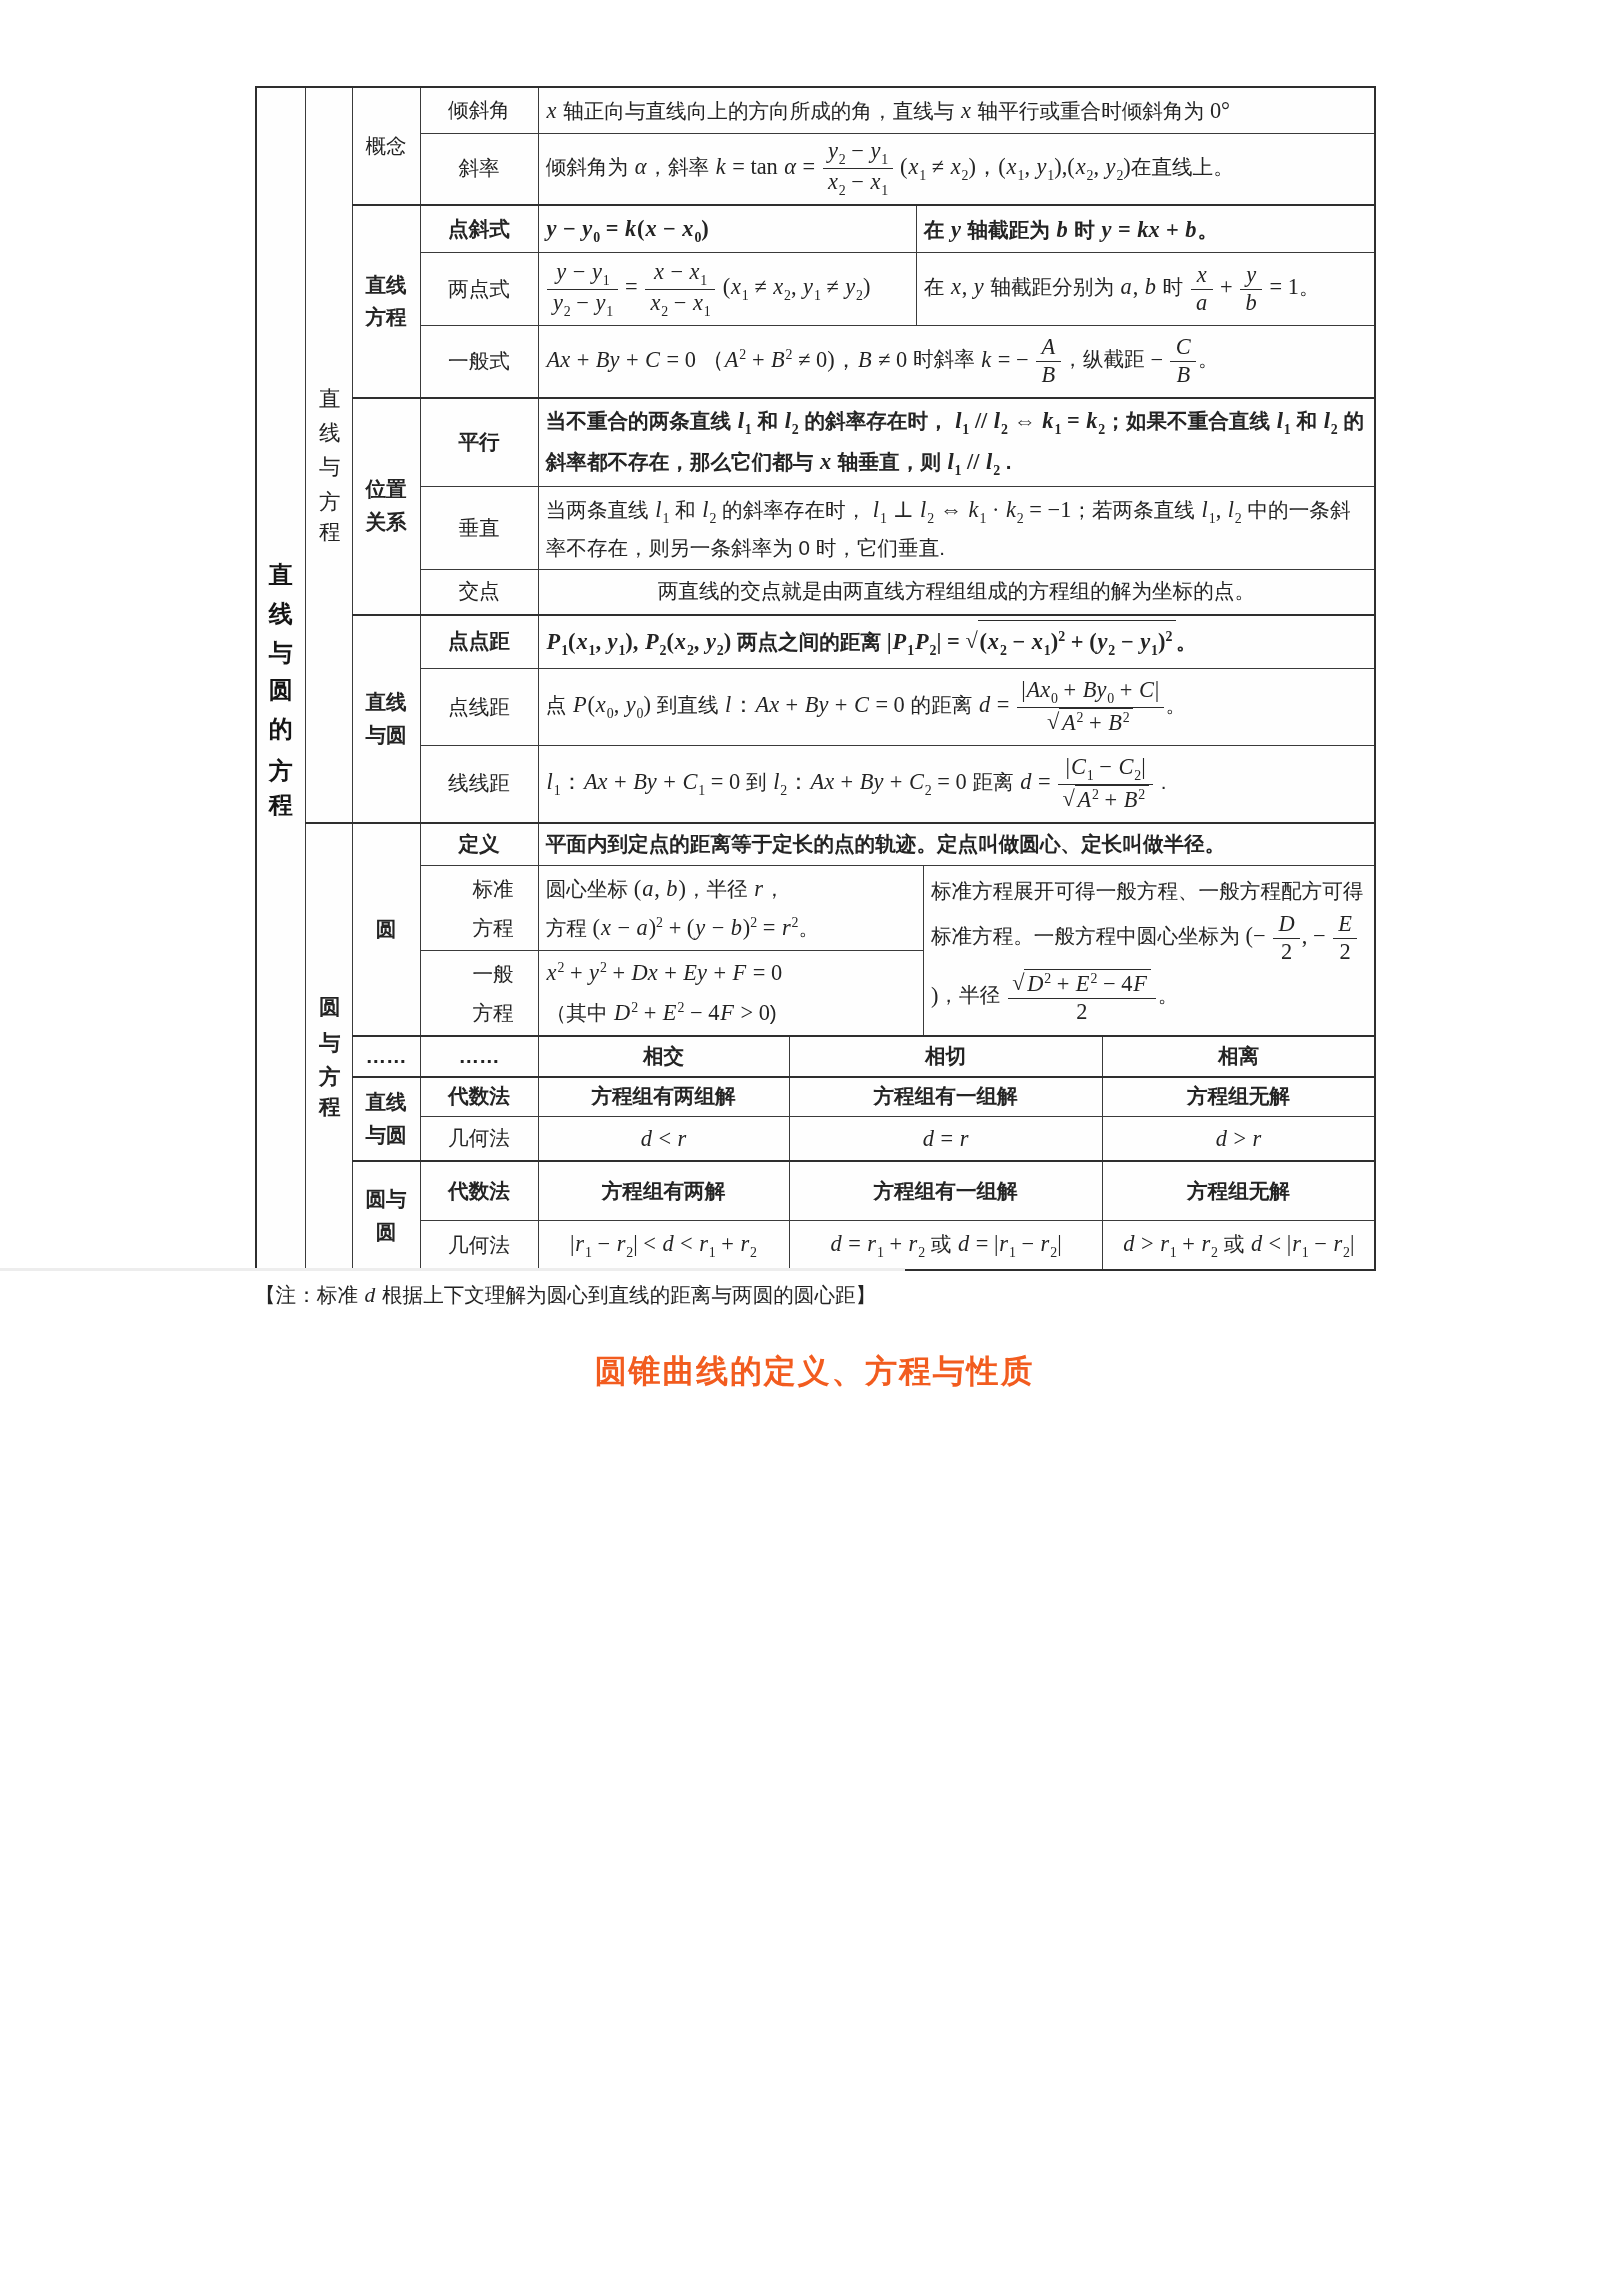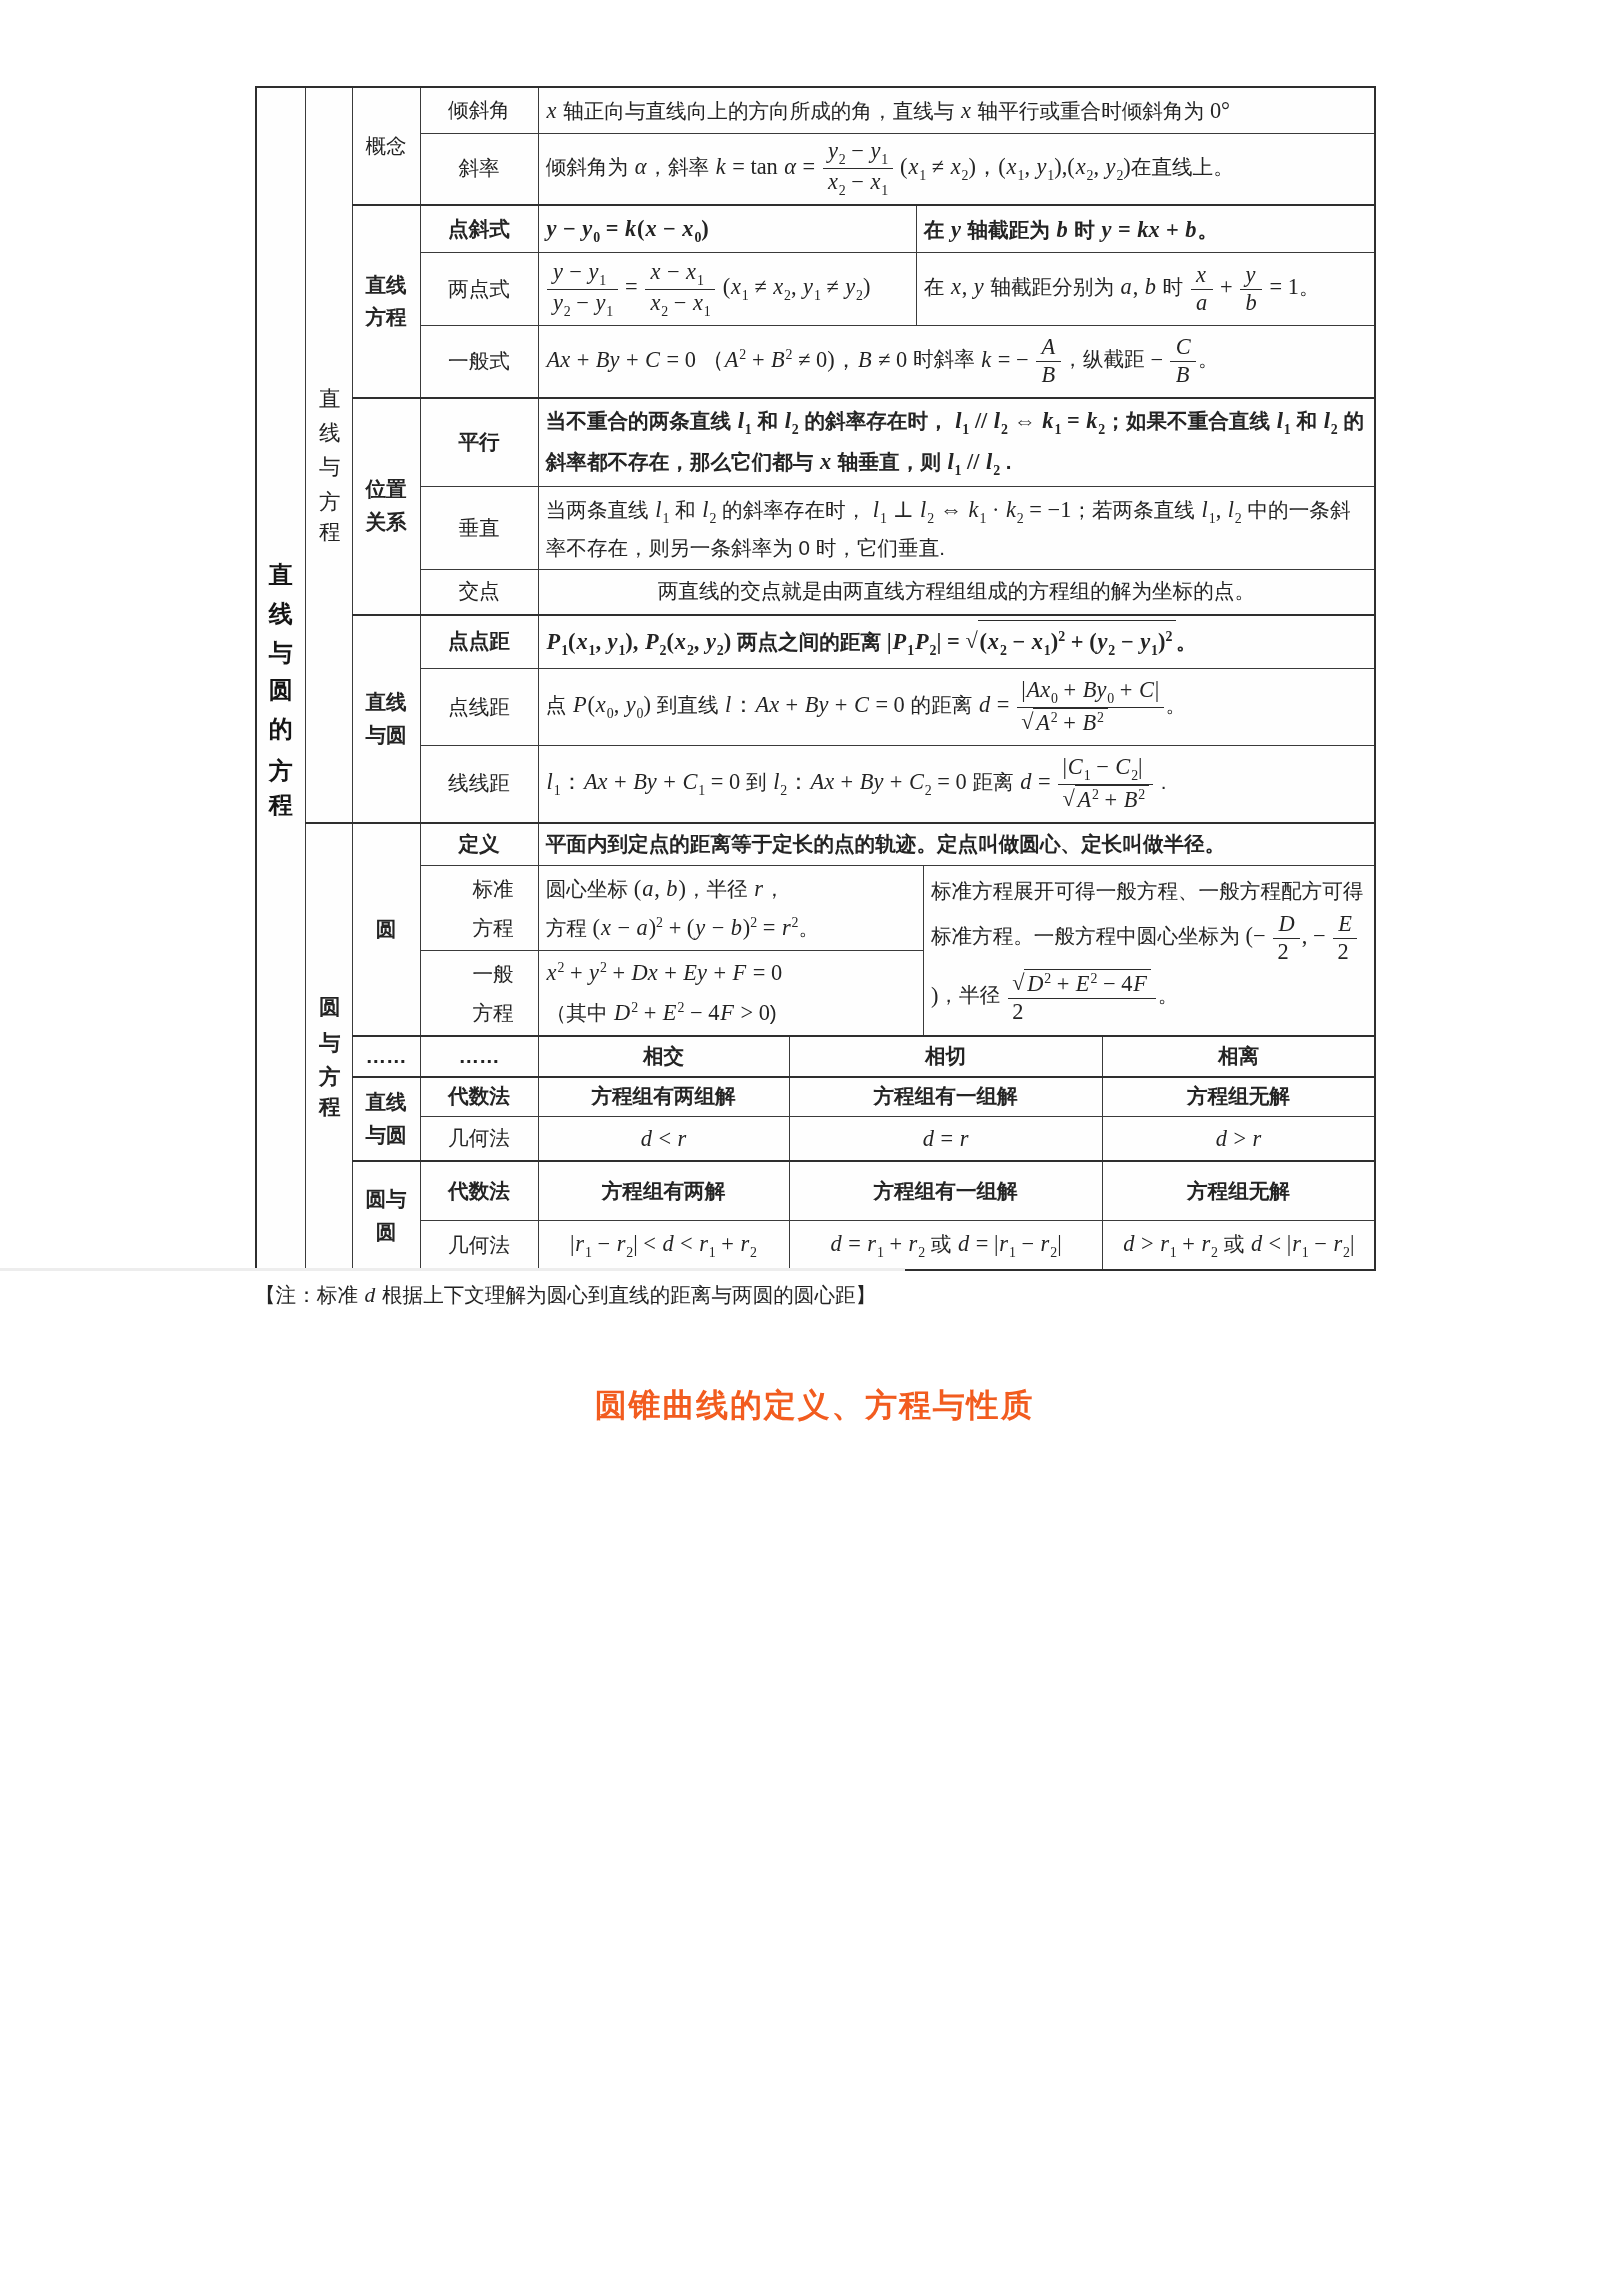--- a/index.html
+++ b/index.html
@@ -23,31 +23,31 @@
 
   td.ct{text-align:left;padding:3.6px 9px 3.6px 12.5px;line-height:1.75;}
   td.ctc{text-align:center;line-height:1.6;}
 
   
   .f{font-family:"Liberation Serif","DejaVu Serif",serif;font-size:22.4px;white-space:normal;}
   .f i{font-style:italic;padding:0 0.9px;}
   sub,sup{font-family:"Liberation Serif","DejaVu Serif",serif;font-size:0.62em;font-style:normal;}
   sub{vertical-align:-0.4em;}
   sup{vertical-align:0.55em;}
-  .fr{display:inline-block;vertical-align:middle;text-align:left;line-height:1.2;margin:1.8px 1.8px;}
+  .fr{display:inline-block;vertical-align:middle;text-align:center;line-height:1.2;margin:1.8px 1.8px;}
   .fr .fn{display:block;border-bottom:1.8px solid #2b2b2b;padding:0 4.5px;}
   .fr .fd{display:block;padding:0 4.5px;}
   .sq{white-space:nowrap;display:inline-block;}
   .sq .rad{display:inline-block;font-style:normal;transform:translateY(-0.9px);}
   .sq .sqv{display:inline-block;border-top:1.8px solid #2b2b2b;padding:0.9px 3.6px 0 1.8px;}
 
   .footnote{margin-top:7.2px;font-size:20.6px;color:#242424;line-height:1.5;}
   .footnote .f{font-size:21.5px;}
   .scan-edge{position:absolute;left:0;top:1268px;width:905px;height:2.7px;background:#ededed;}
-  .next-heading{margin-top:73px;text-align:center;font-size:32px;font-weight:bold;letter-spacing:1.8px;}
+  .next-heading{margin-top:39px;text-align:center;font-size:32px;font-weight:bold;letter-spacing:1.8px;}
 </style>
 </head>
 <body>
 
 <div class="page">
   <div class="sheet">
 
     <table class="grid">
       <colgroup>
         <col style="width:49px">

